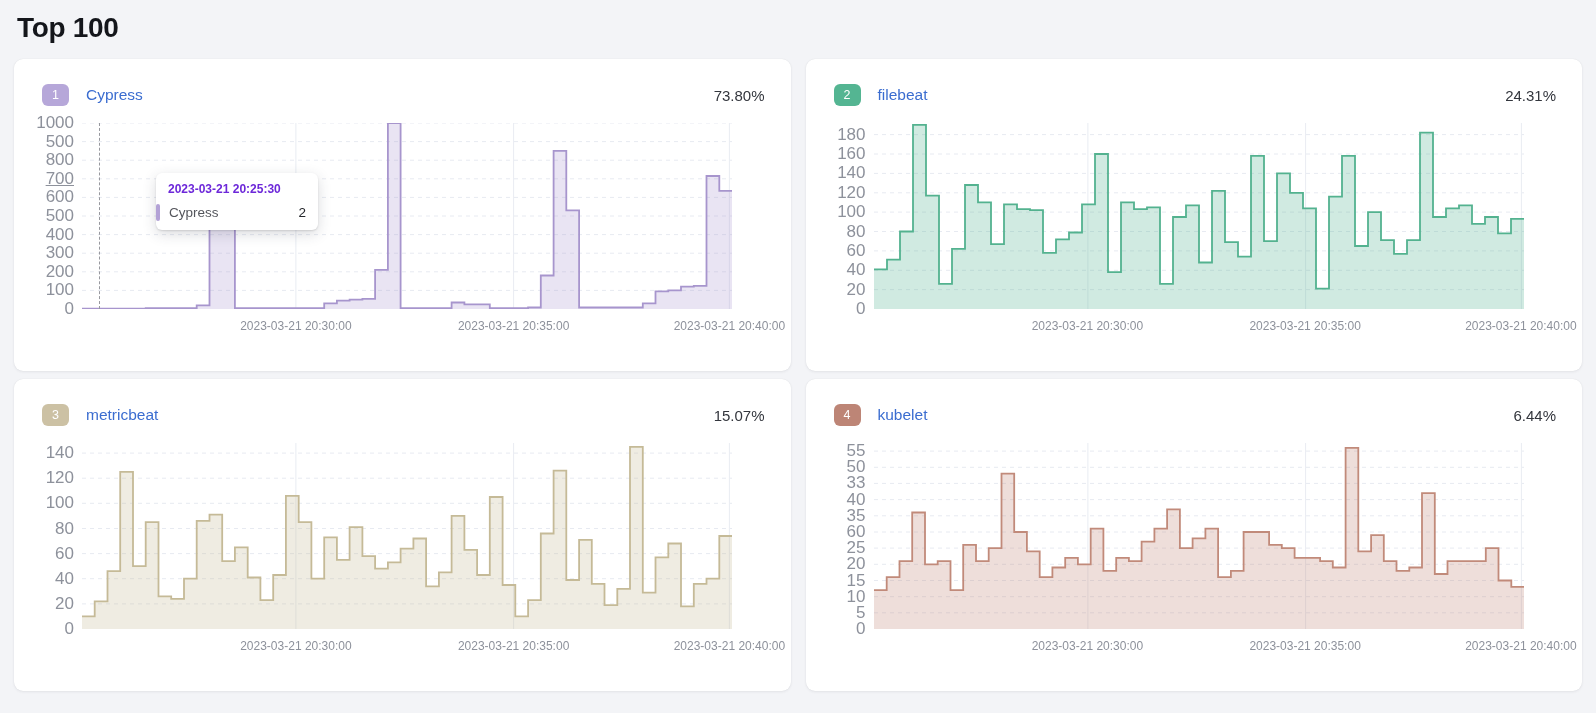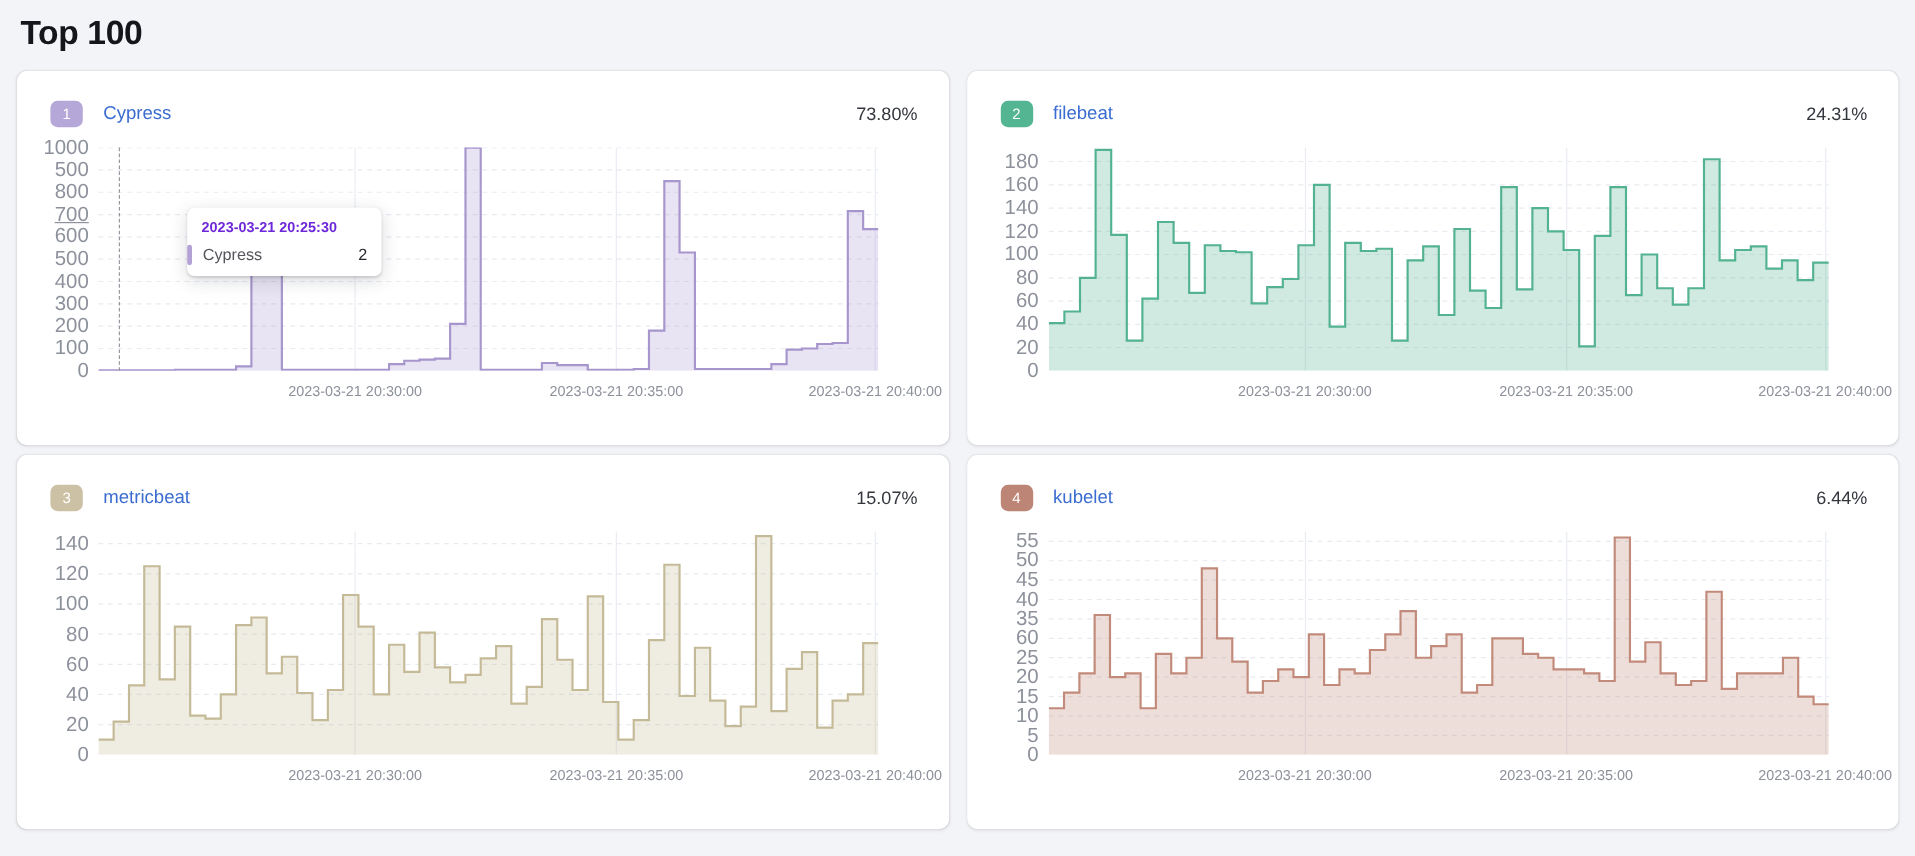--- a/index.html
+++ b/index.html
@@ -197,21 +197,21 @@
       <div class="ylabels">
           <span style="top: 186px;">0</span>
           <span style="top: 169.8px;">5</span>
           <span style="top: 153.7px;">10</span>
           <span style="top: 137.5px;">15</span>
           <span style="top: 121.3px;">20</span>
           <span style="top: 105.1px;">25</span>
           <span style="top: 89px;">60</span>
           <span style="top: 72.8px;">35</span>
           <span style="top: 56.6px;">40</span>
-          <span style="top: 40.4px;">45</span>
+          <span style="top: 40.4px;">33</span>
           <span style="top: 24.3px;">50</span>
           <span style="top: 8.1px;">55</span>
         </div>
       <div class="plot-area">
           <svg width="650" height="186">
             <line x1="0" x2="650" y1="169.8" y2="169.8" stroke="#e7eaf1" stroke-dasharray="4 4"></line>
             <line x1="0" x2="650" y1="153.7" y2="153.7" stroke="#e7eaf1" stroke-dasharray="4 4"></line>
             <line x1="0" x2="650" y1="137.5" y2="137.5" stroke="#e7eaf1" stroke-dasharray="4 4"></line>
             <line x1="0" x2="650" y1="121.3" y2="121.3" stroke="#e7eaf1" stroke-dasharray="4 4"></line>
             <line x1="0" x2="650" y1="105.1" y2="105.1" stroke="#e7eaf1" stroke-dasharray="4 4"></line>

